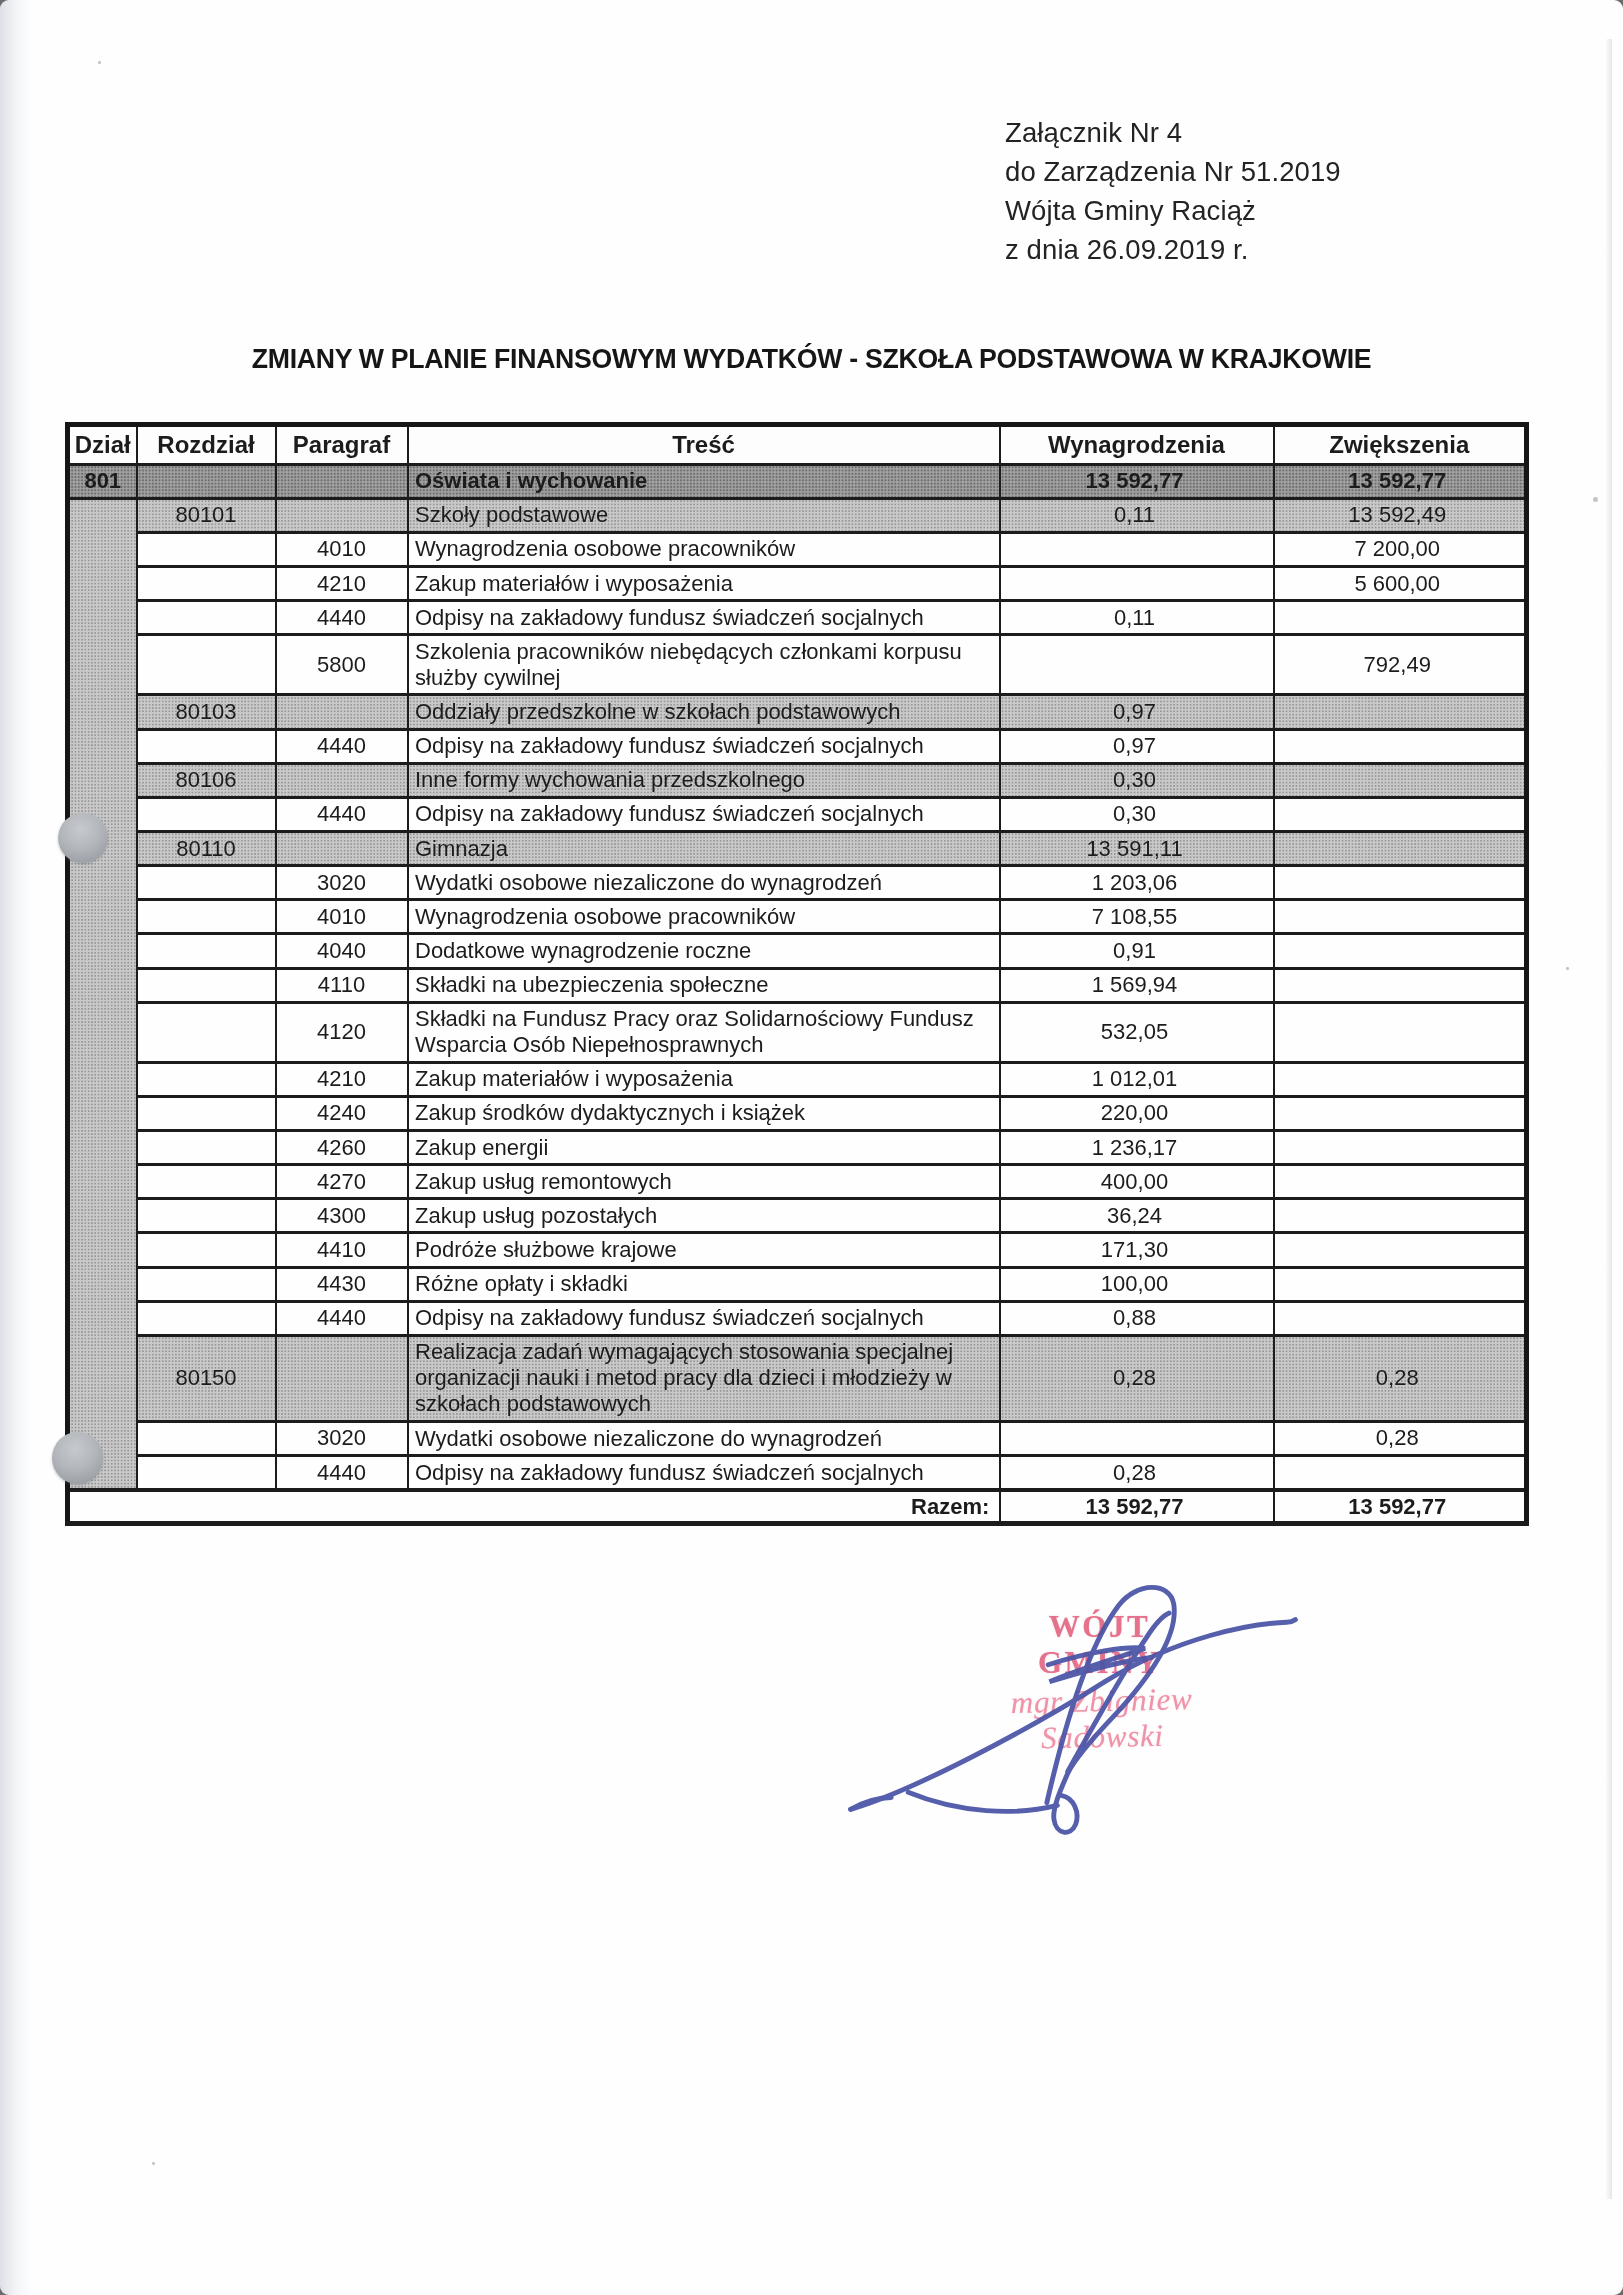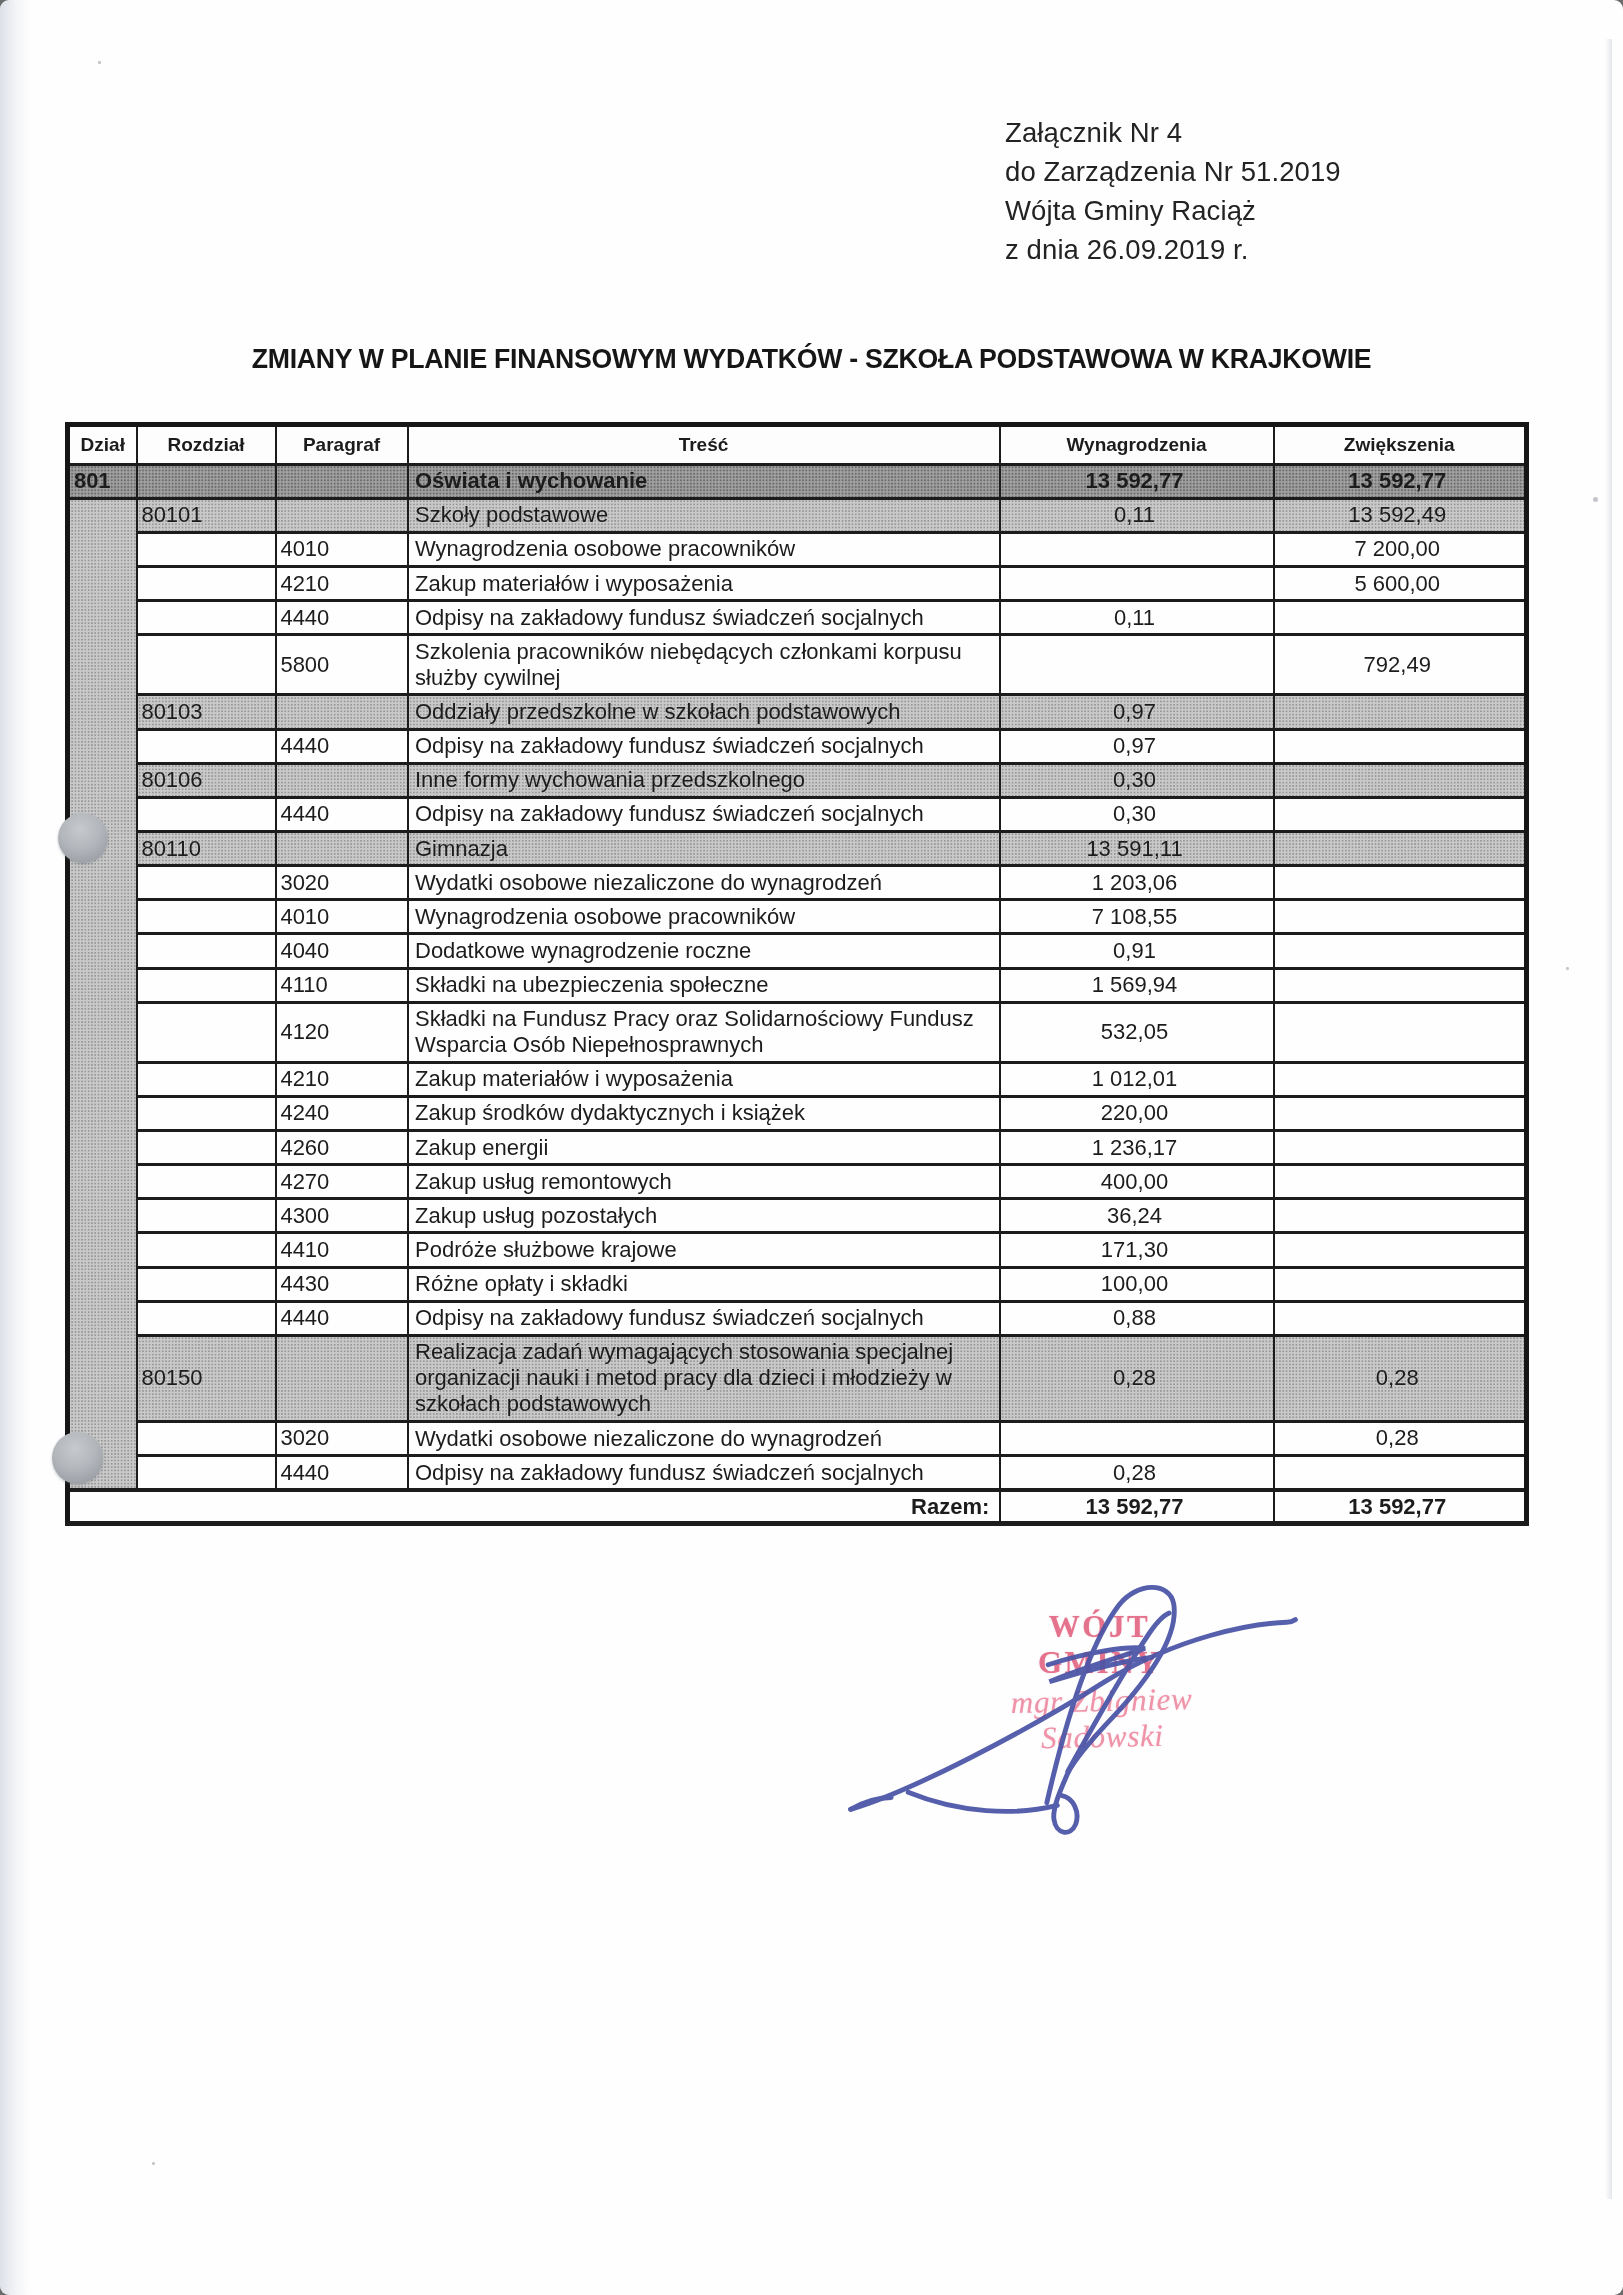--- a/index.html
+++ b/index.html
@@ -26,22 +26,22 @@
     font-size:27.5px;font-weight:bold;letter-spacing:-0.3px;color:#161616;
     transform:scaleX(.97);}
 
   
   .tbl-wrap{position:absolute;left:65px;top:422px;}
   table{border-collapse:collapse;table-layout:fixed;width:1460px;
     border:5.2px solid #161616;}
   th,td{border:2.6px solid #1c1c1c;border-top-width:3.9px;border-bottom-width:3.9px;
     font-size:22px;color:#1c1c1c;vertical-align:middle;padding:1.3px 3.9px;
     overflow:hidden;}
-  th{font-weight:bold;text-align:center;font-size:19px;height:33px;padding:1.3px 1.3px;background:#fdfdfd;}
-  td.c-center{text-align:left;margin-top:30px;}
+  th{font-weight:bold;text-align:center;font-size:24px;height:33px;padding:1.3px 1.3px;background:#fdfdfd;}
+  td.c-center{text-align:center;margin-top:30px;}
   td.c-tresc{text-align:left;padding:2.6px 6.5px;line-height:1.18;}
   td.c-num{text-align:center;padding-right:7.9px;}
   td.dzial-merged{border-top-width:3.9px;}
   tr.shade-dark td{background-color:#a3a3a3;
     background-image:radial-gradient(circle,rgba(25,25,25,.40) 0.9px,rgba(0,0,0,0) 1.4px);
     background-size:3.3px 3.3px;font-weight:bold;}
   tr.shade-med td{background-color:#c9c9c9;
     background-image:radial-gradient(circle,rgba(35,35,35,.30) 0.9px,rgba(0,0,0,0) 1.3px);
     background-size:3.3px 3.3px;}
   tr.razem td{border-top-width:4.6px;border-bottom-width:5.9px;font-weight:bold;}

